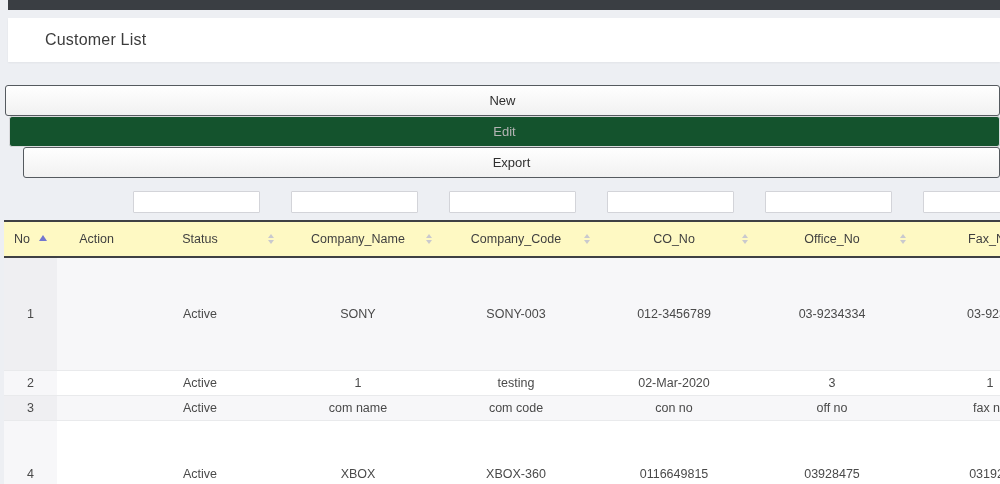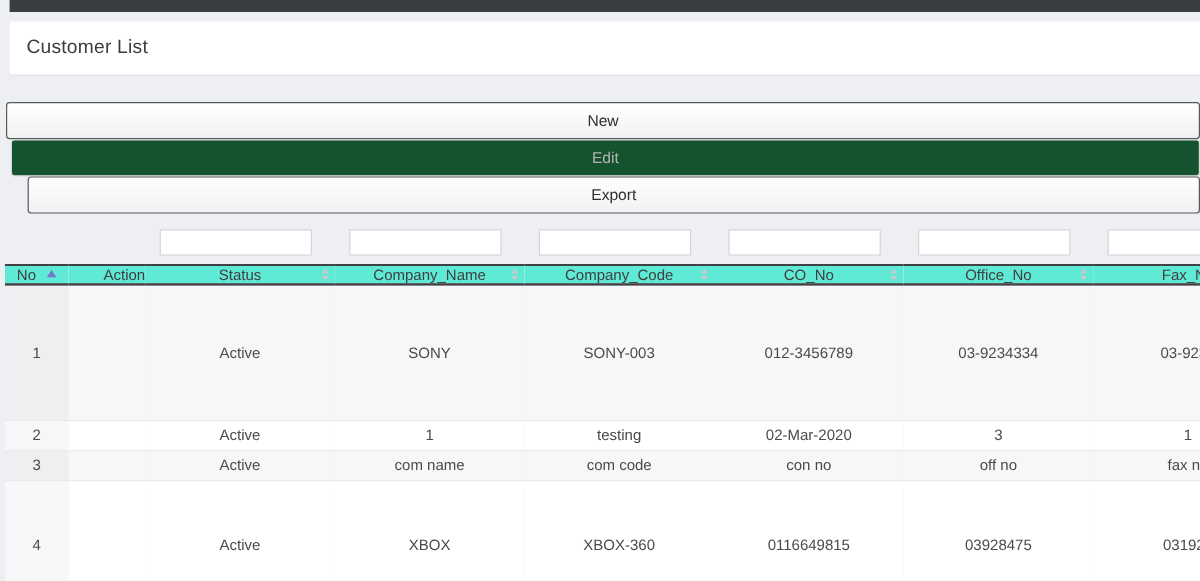--- a/index.html
+++ b/index.html
@@ -5,21 +5,21 @@
   * { margin:0; padding:0; box-sizing:border-box; }
   html,body { width:1000px; height:484px; overflow:hidden; }
   body {
     background:#edeff3;
     font-family:"Liberation Sans", sans-serif;
     color:#444;
   }
   .topbar { height:10px; margin-left:8px; background:#3a3e43; }
   .titlebar {
     margin:8px 0 0 8px; background:#ffffff; height:44px;
-    display:flex; align-items:center; padding-left:14px;
+    display:flex; align-items:center; padding-left:37px;
     box-shadow:0 1px 2px rgba(0,0,0,0.05);
   }
   .titlebar h1 { font-size:16px; font-weight:400; color:#3c3c3c; letter-spacing:0.2px; }
 
   .toolbar { margin:23px 0 0 5px; display:flex;flex-direction:column; }
   .btn {
     height:31px; padding:0 14px; font-size:13px; color:#2f2f2f;
     background:linear-gradient(#ffffff,#f1f1f1);
     border:1px solid #555a5f; border-radius:3px; cursor:pointer;
     font-family:"Liberation Sans", sans-serif;
@@ -37,25 +37,25 @@
     font-size:12px; padding:0 6px; color:#444; outline:none;
   }
   .f0{left:133px;} .f1{left:291px;} .f2{left:449px;}
   .f3{left:607px;} .f4{left:765px;} .f5{left:923px;}
 
   .grid-wrap { margin:7px 0 0 4px; width:996px; overflow:hidden; }
   table { table-layout:fixed; width:1065px; border-collapse:collapse; }
   col.c-no{width:53px;} col.c-action{width:64px;}
   col.c-std{width:158px;}
   thead th {
-    height:16px; background:#5eead4; font-weight:400; font-size:12.5px;
+    height:36px; background:#fef9c3; font-weight:400; font-size:12.5px;
     color:#3f3f3f; text-align:center; position:relative; cursor:pointer;
     border-top:2px solid #3f4144; border-bottom:2px solid #3f4144;
   }
-  th.h-action { text-align:right; padding-left:15px; cursor:default; }
+  th.h-action { text-align:center; padding-left:15px; cursor:default; }
   td {
     font-size:12.5px; color:#4a4a4a; text-align:center; vertical-align:middle;
   }
   td.c-action-cell { text-align:left; padding-left:15px; }
   tbody tr { border-bottom:1px solid #e9eaec; }
   tr.striped { background:#f7f7f9; }
   tr.striped td.no-cell { background:#efeff2; }
   tr.plain { background:#ffffff; }
   tr.plain td.no-cell { background:#f7f7f9; }
   tr.h-tall  td { height:113px; }

